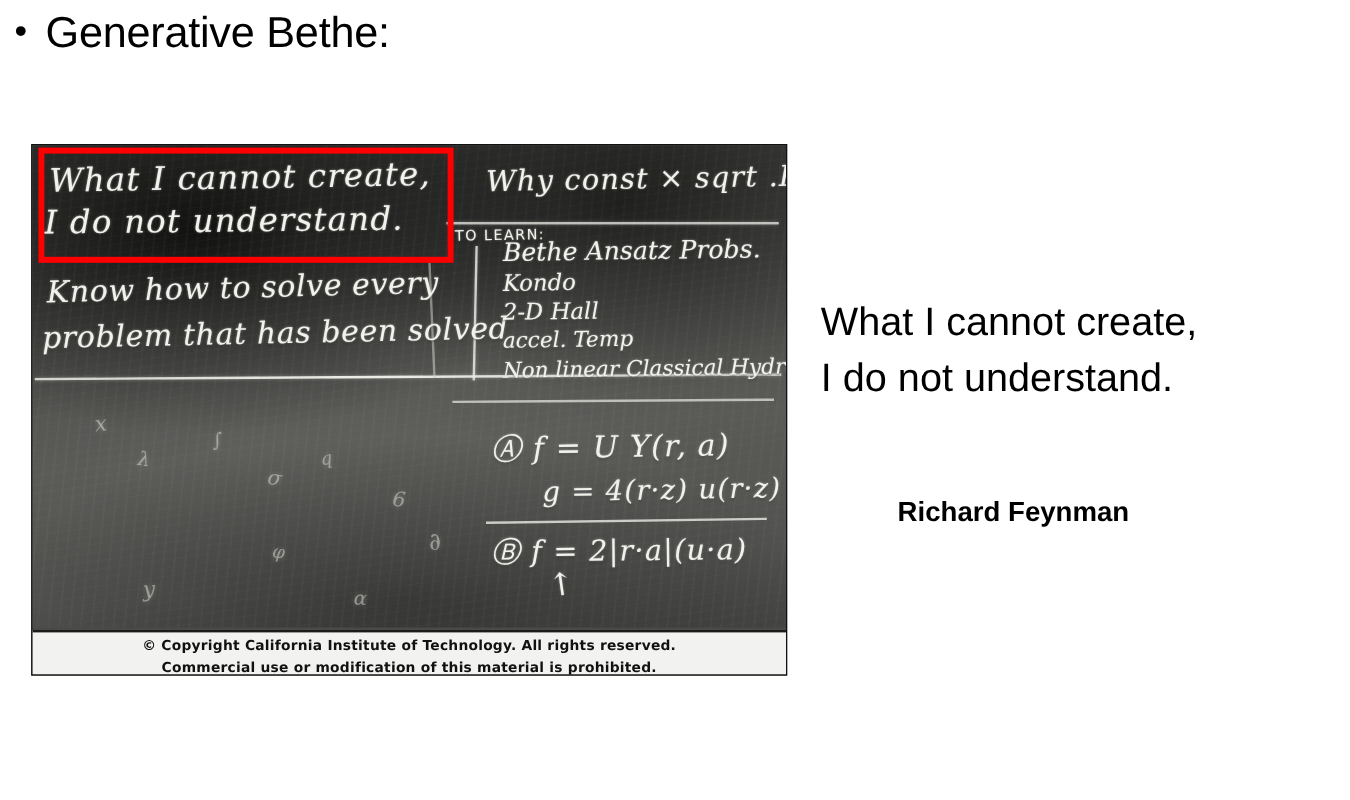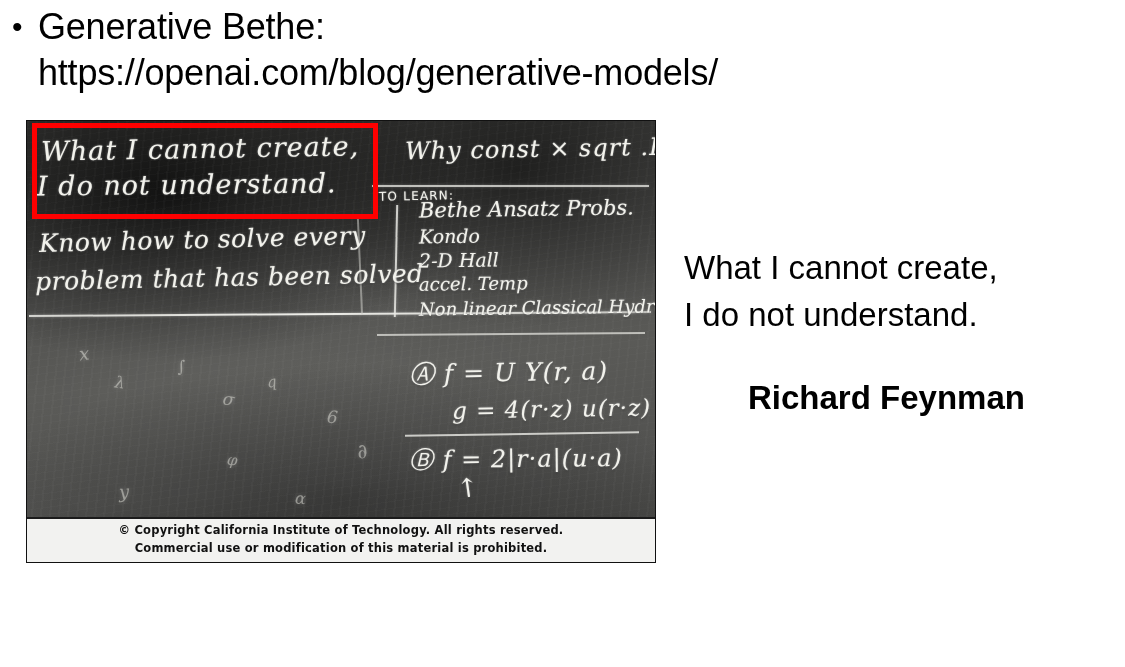--- a/index.html
+++ b/index.html
@@ -204,21 +204,21 @@
     box-sizing: border-box;
     background: transparent;
   }
 
   
   .board-caption {
     position: absolute;
     left: 0;
     right: 0;
     bottom: 0;
-    height: 45px;
+    height: 37px;
     background: #f2f2f0;
     border-top: 2px solid #1b1b1b;
     text-align: center;
     font-family: "DejaVu Sans", sans-serif;
     font-weight: bold;
     font-size: 11.5px;
     line-height: 18px;
     color: #111;
     padding-top: 2px;
     box-sizing: border-box;
@@ -234,22 +234,22 @@
     width: 430px;
   }
   .quote-line {
     font-size: 33px;
     line-height: 47px;
     white-space: nowrap;
   }
   .attribution {
     position: absolute;
     left: 748px;
-    top: 376px;
-    font-size: 33px;
+    top: 404px;
+    font-size: 23px;
     font-weight: bold;
     line-height: 44px;
     white-space: nowrap;
   }
 
   
   .source-url {
     position: absolute;
     left: 12px;
     top: 586px;
@@ -260,21 +260,20 @@
   .source-url .u2 { display: block; }
 </style>
 </head>
 <body>
 
 <div class="bullet-block">
   <div class="bullet-row">
     <div class="bullet-dot">•</div>
     <div class="bullet-text">
       <span>Generative Bethe:</span>
-      <span class="line2">https://openai.com/blog/generative-models/</span>
     </div>
   </div>
 </div>
 
 <figure class="board-figure" style="margin:0;">
   <div class="board-surface">
     <div class="board-noise"></div>
 
     <div class="chalk-line-h"></div>
     <div class="chalk-line-h2"></div>

